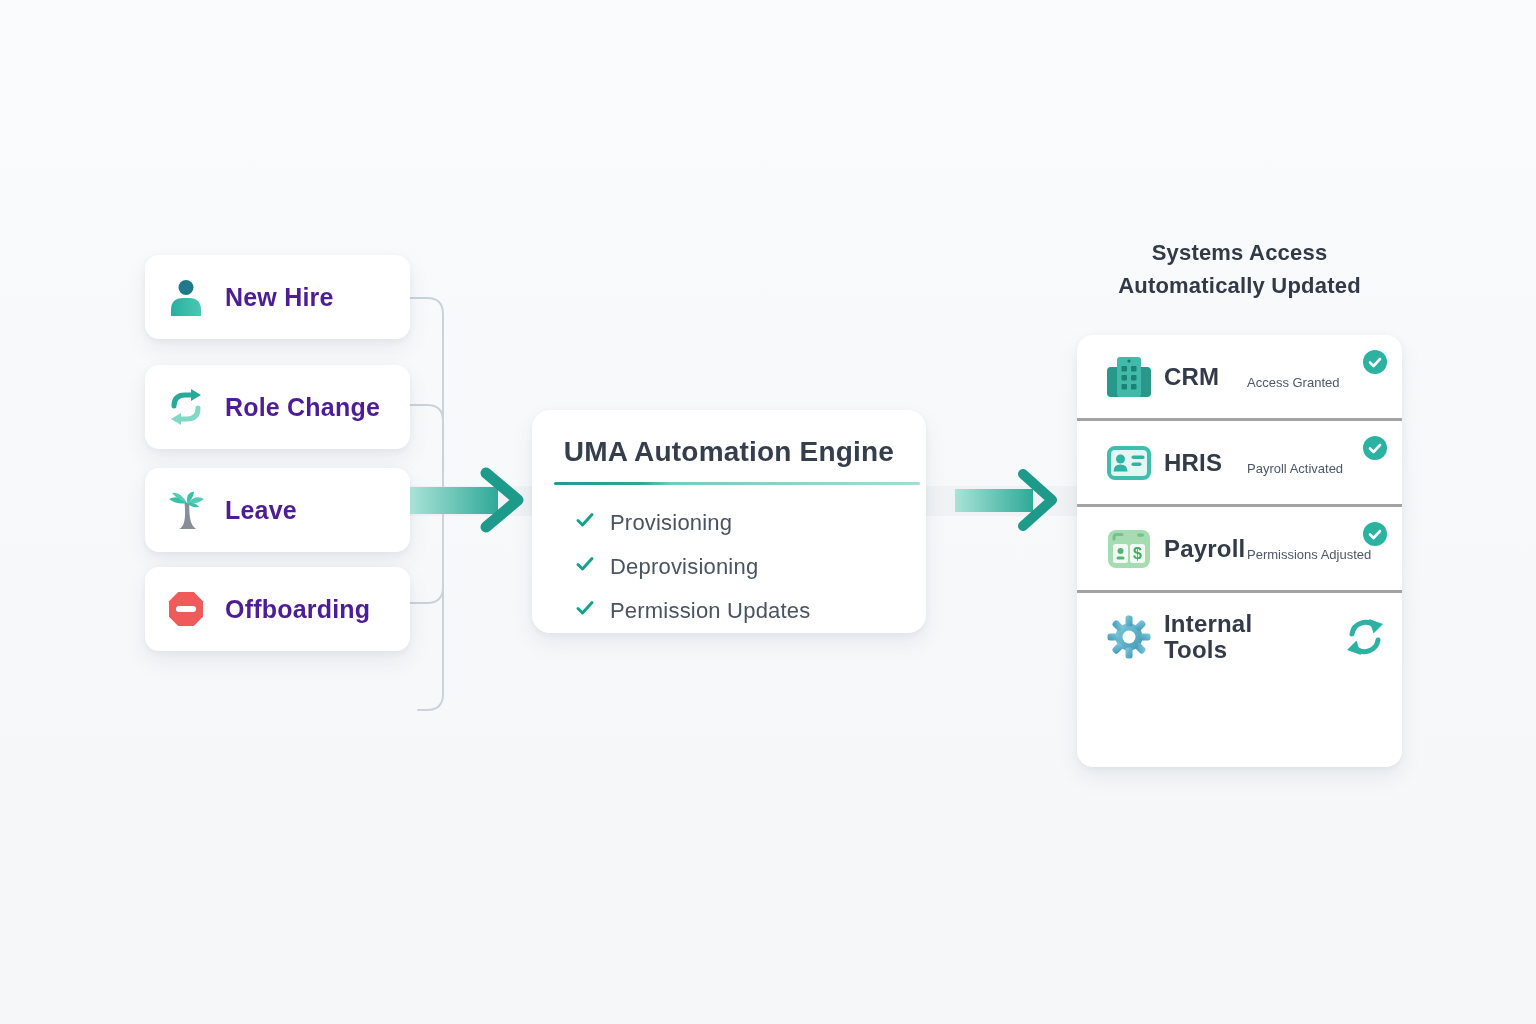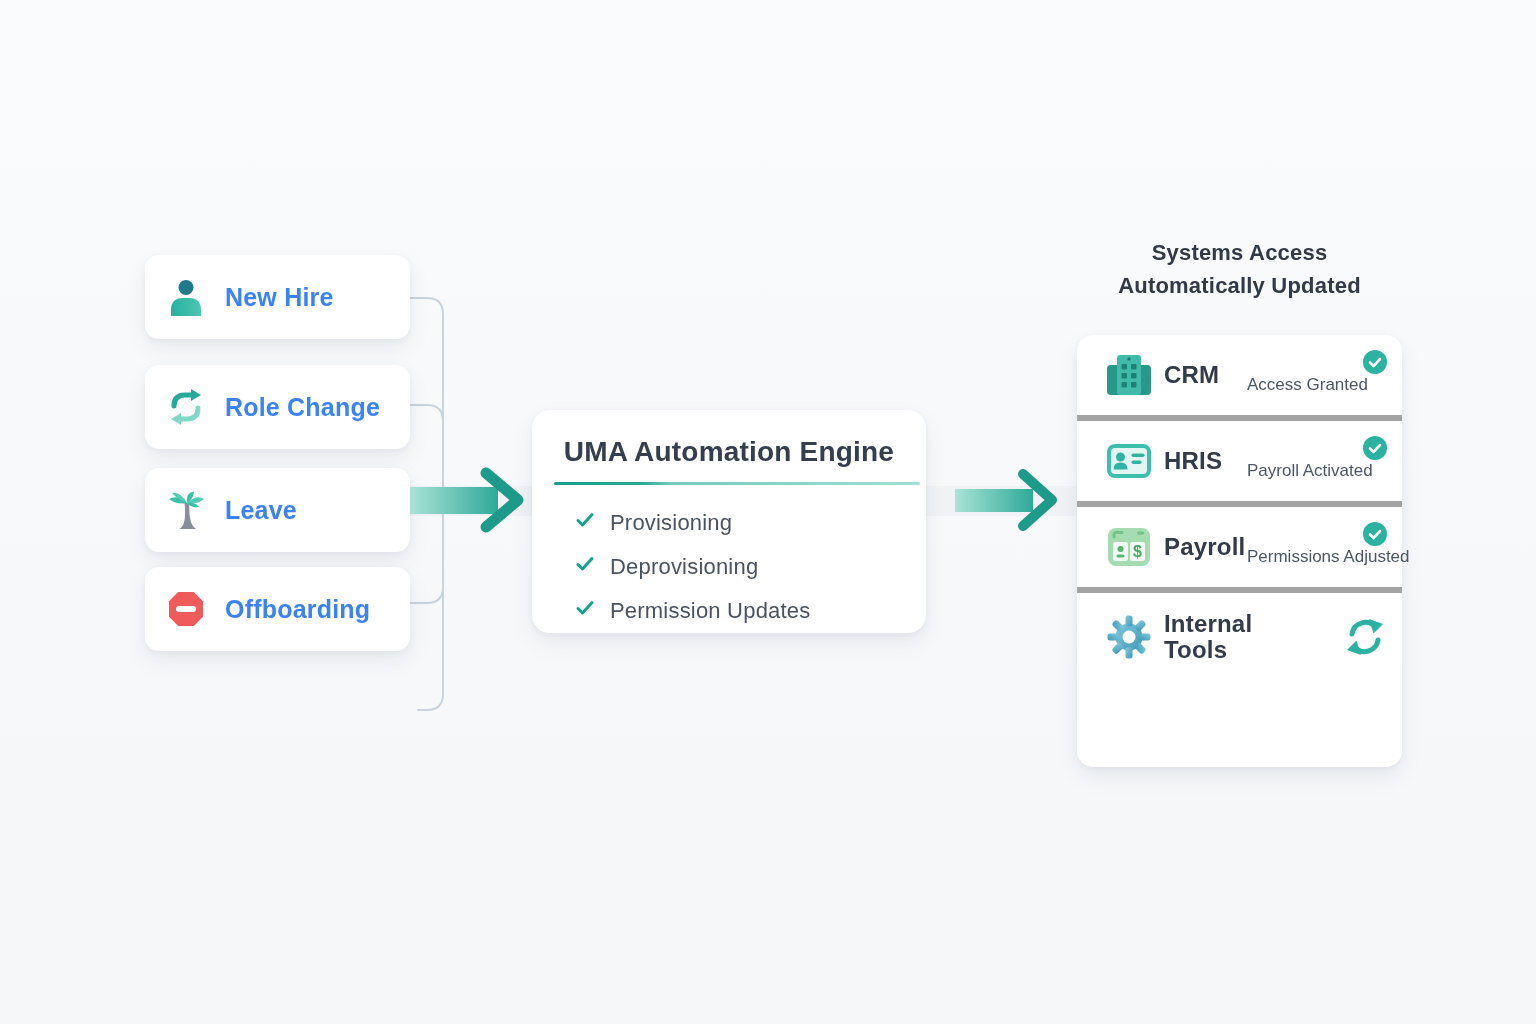--- a/index.html
+++ b/index.html
@@ -13,44 +13,44 @@
     box-shadow:0 10px 22px rgba(40,60,90,.08),0 2px 6px rgba(40,60,90,.05);
   }
   
   .flow-band{position:absolute;left:410px;top:486px;width:672px;height:30px;
     background:#edf0f4;opacity:.8;z-index:0;}
   .bracket{position:absolute;left:402px;top:290px;z-index:1;}
   
   .trigger-card{width:265px;height:84px;display:flex;align-items:center;gap:18px;
     padding:0 0 0 20px;box-sizing:border-box;z-index:2;}
   .trigger-icon{width:42px;height:42px;flex:0 0 42px;display:flex;align-items:center;justify-content:center;}
-  .trigger-label{font-size:25px;font-weight:700;color:#3b82f6;letter-spacing:.2px;}
+  .trigger-label{font-size:25px;font-weight:700;color:#4c1d95;letter-spacing:.2px;}
   
   .arrow-shaft{position:absolute;background:linear-gradient(90deg,#a9e3d7,#2fa998);z-index:3;}
   .arrow-head{position:absolute;z-index:3;}
   
   .engine-card{left:532px;top:410px;width:394px;height:223px;border-radius:18px;z-index:2;}
   .engine-title{position:absolute;top:26px;left:0;width:100%;text-align:center;
     font-size:28px;font-weight:700;color:#353e4d;letter-spacing:.2px;}
   .engine-underline{position:absolute;top:72px;left:22px;width:366px;height:3px;border-radius:2px;
     background:linear-gradient(90deg,#1b9e8e 0%,#2aa795 24%,#74ccbd 32%,#9fdfd4 100%);}
   .engine-list{position:absolute;top:94px;left:43px;display:flex;flex-direction:column;gap:14px;}
   .engine-item{display:flex;align-items:flex-start;gap:15px;height:24px;margin-top:6px;}
   .engine-item-label{font-size:22px;color:#4a5360;letter-spacing:.2px;}
   
   .systems-heading{position:absolute;left:1077px;top:236px;width:325px;text-align:center;
     font-size:22px;font-weight:700;color:#323a47;line-height:33px;letter-spacing:.2px;z-index:2;}
   .systems-card{left:1077px;top:335px;width:325px;height:432px;border-radius:16px;z-index:2;}
   .sys-row{position:relative;height:86px;box-sizing:border-box;}
-  .sys-row.divided{border-bottom:6px solid #a3a3a3;padding-left:20px;}
+  .sys-row.divided{border-bottom:3px solid #a3a3a3;padding-left:20px;}
   .sys-row:last-child{height:88px;}
   .sys-icon{position:absolute;left:29px;top:50%;transform:translateY(-50%);width:46px;height:46px;}
   .sys-name{position:absolute;left:87px;top:50%;transform:translateY(-50%);
     font-size:24px;font-weight:700;color:#333b49;width:105px;line-height:26px;letter-spacing:.2px;}
-  .sys-status{position:absolute;left:170px;top:40px;font-size:17px;color:#4d5866;white-space:nowrap;}
+  .sys-status{position:absolute;left:170px;top:40px;font-size:13px;color:#4d5866;white-space:nowrap;}
   .sys-badge{position:absolute;left:286px;top:15px;width:24px;height:24px;}
   .sys-sync{position:absolute;left:265px;top:50%;transform:translateY(-50%);width:46px;height:46px;}
 </style>
 </head>
 <body>
 
 <div class="canvas">
 
   <div class="flow-band"></div>
 

